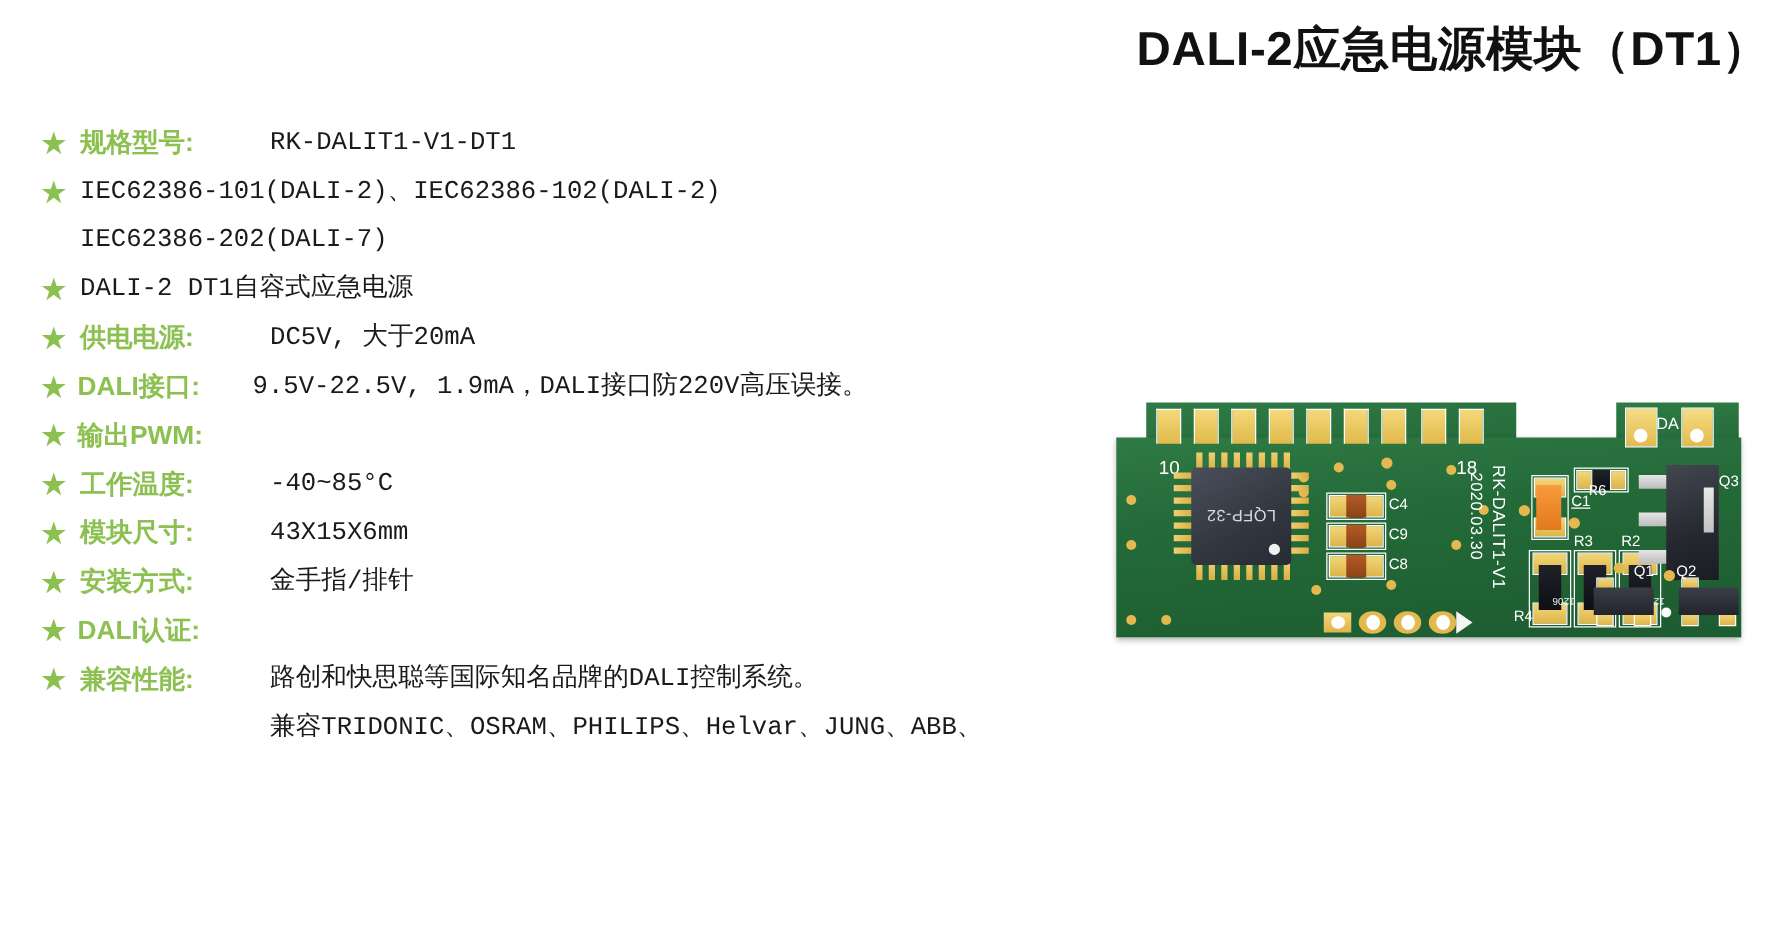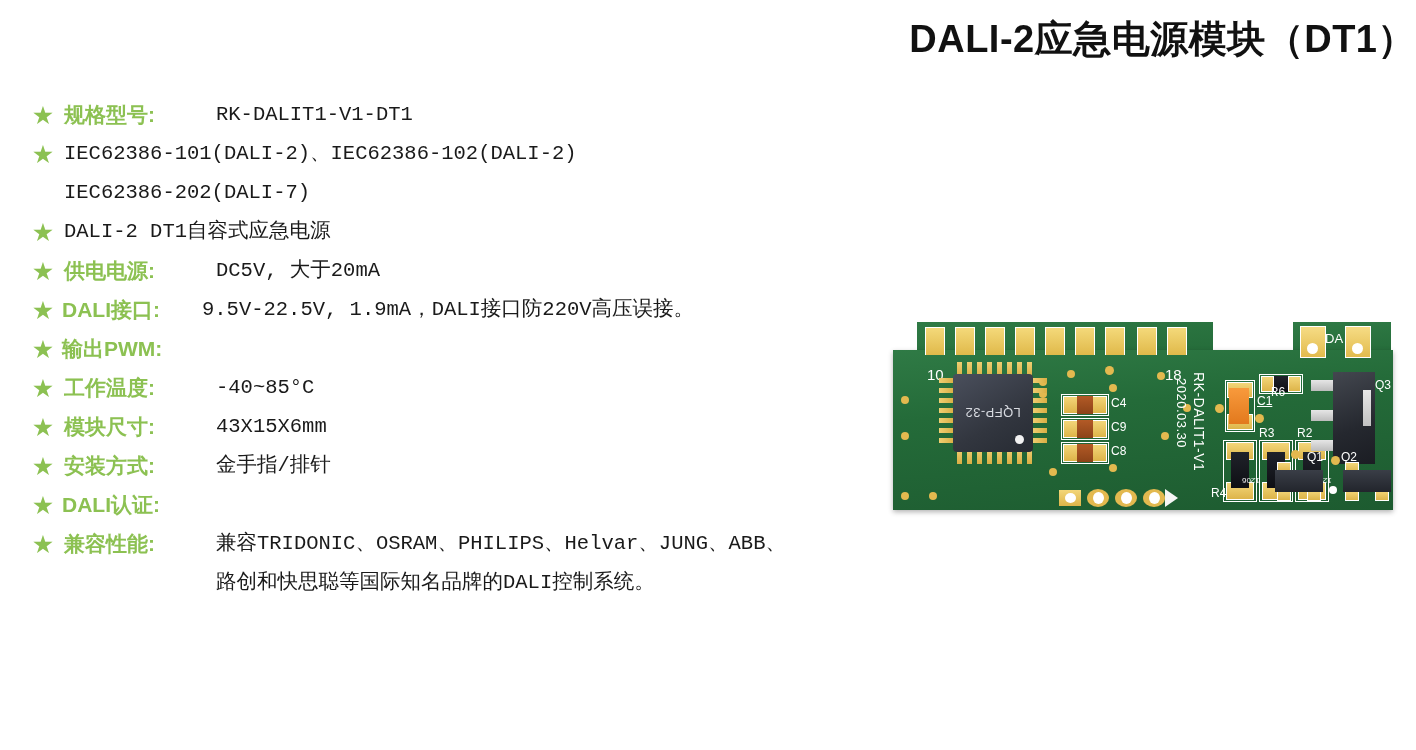--- a/index.html
+++ b/index.html
@@ -368,22 +368,22 @@
 
   <div class="spec-row tight">
     <span class="star-icon">★</span>
     <span class="spec-label">DALI认证:</span>
   </div>
 
   <div class="spec-row">
     <span class="star-icon">★</span>
     <span class="spec-label">兼容性能:</span>
     <span class="spec-value">
+      <span class="vline">路创和快思聪等国际知名品牌的DALI控制系统。</span>
       <span class="vline">兼容TRIDONIC、OSRAM、PHILIPS、Helvar、JUNG、ABB、</span>
-      <span class="vline">路创和快思聪等国际知名品牌的DALI控制系统。</span>
     </span>
   </div>
 
 </div>
 
 <div id="pcb-figure">
 
   <div class="pcb-tab-left"></div>
   <div class="pcb-tab-right"></div>
   <div class="pcb-body"></div>

